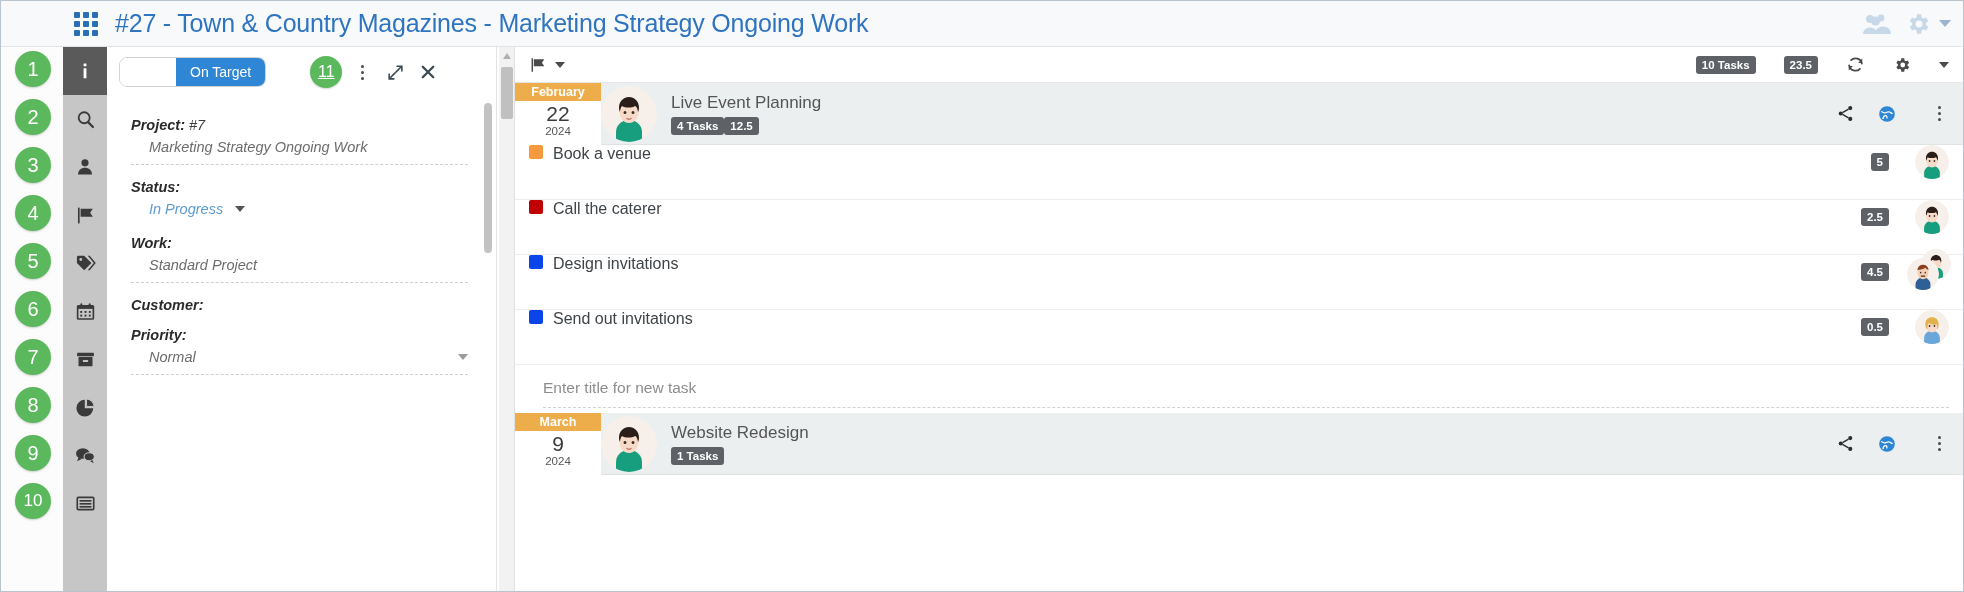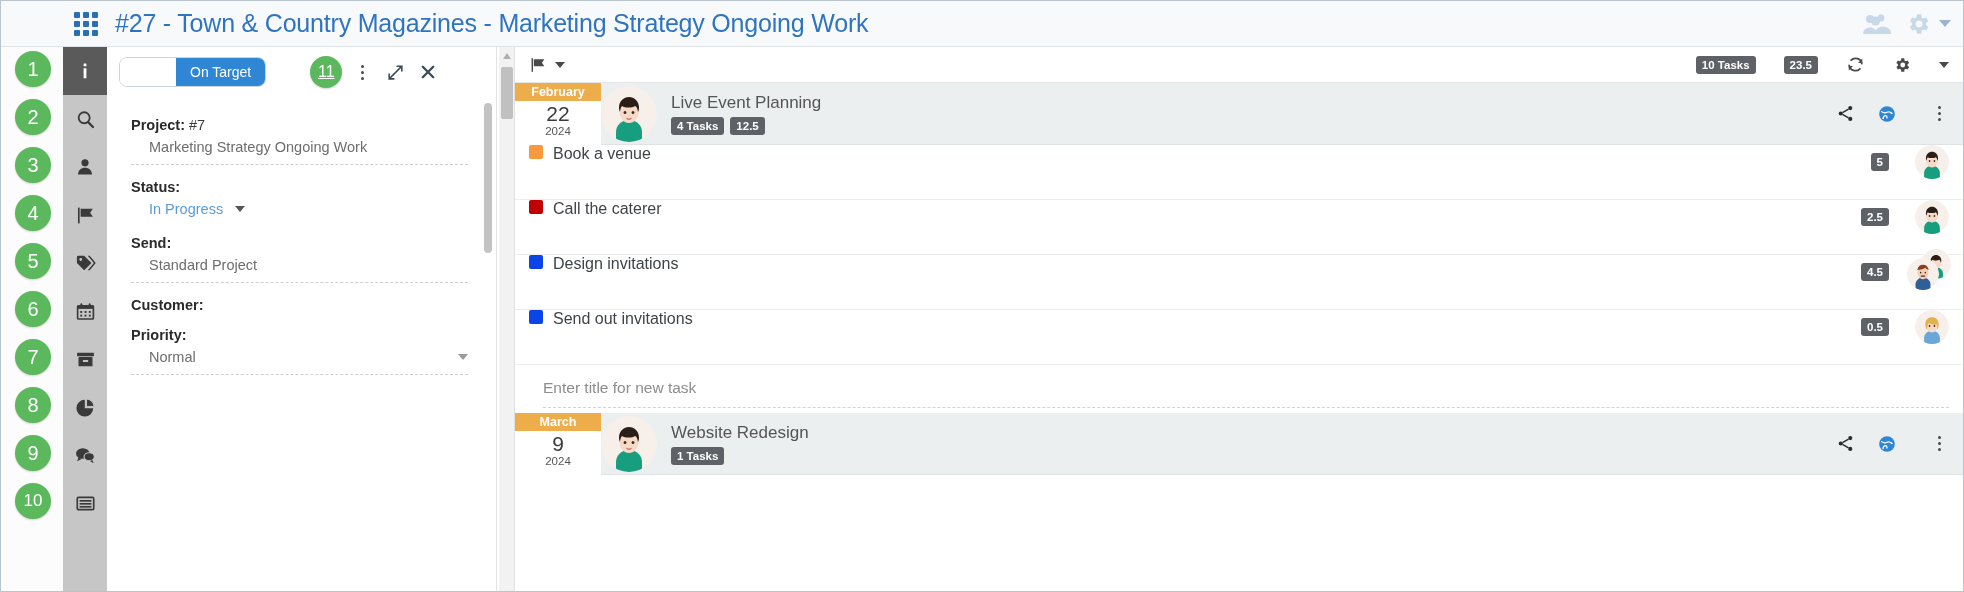--- a/index.html
+++ b/index.html
@@ -118,21 +118,21 @@
     box-shadow: 0 1px 2px rgba(0,0,0,.18);
     text-decoration: underline;
   }
   .kebab {
     width: 20px; display:flex; flex-direction:column; align-items:center; gap:3px;
     margin-left: 10px; cursor: pointer;
   }
   .kebab i { width:3px;height:3px;background:#4a4a4a;border-radius:50%; }
   .hd-icon { margin-left: 14px; color:#3b4a54; font-size:17px; cursor:pointer; }
 
-  .fields { padding: 6px 0 0 0; }
+  .fields { padding: 6px 0 0 0; font-style: italic; }
   .field { padding: 0 28px 0 24px; }
   .f-label {
     font-size: 14.5px; font-weight: bold; color: #2b2b2b;
     margin: 14px 0 6px 0;
   }
   .f-label .f-inline { font-weight: normal; color: #3c3c3c; }
   .f-value {
     font-size: 14.5px; color: #6d6d6d;
     padding: 0 0 9px 18px;
     border-bottom: 1px dashed #cfcfcf;
@@ -210,21 +210,21 @@
   .datebox .m {
     width: 86px; background:#eead4b; color:#fff;
     font-size: 12.5px; font-weight: bold; text-align:center;
     padding: 2px 0 2px 0;
   }
   .datebox .d { font-size: 21px; color:#3a3a3a; line-height: 23px; margin-top:1px;}
   .datebox .y { font-size: 11.5px; color:#565656; }
   .g-avatar { flex:none; }
   .g-main { margin-left: 14px; display:flex; flex-direction:column; gap:4px; }
   .g-title { font-size: 17px; color:#555; }
-  .g-pills { display:flex; gap:6px; }
+  .g-pills { display:flex; }
   .g-actions { margin-left:auto; display:flex; align-items:center; gap:22px; }
 
   
   .task-row {
     display:flex; align-items:flex-start;
     height: 55px;
     border-bottom: 1px solid #ededed;
     padding: 0 16px 0 14px;
   }
   .swatch { width: 14px; height: 14px; border-radius: 2px; flex:none; }
@@ -425,21 +425,21 @@
       <div class="field">
         <div class="f-label">Status:</div>
         <div class="f-value link">
           <span>In Progress</span>
           <span class="dd-caret"></span>
         </div>
       </div>
 
 
       <div class="field">
-        <div class="f-label">Send:</div>
+        <div class="f-label">Work:</div>
         <div class="f-value">Standard Project</div>
       </div>
 
       <div class="field">
         <div class="f-label">Customer:</div>
       </div>
 
       <div class="field">
         <div class="f-label">Priority:</div>
         <div class="f-value">

